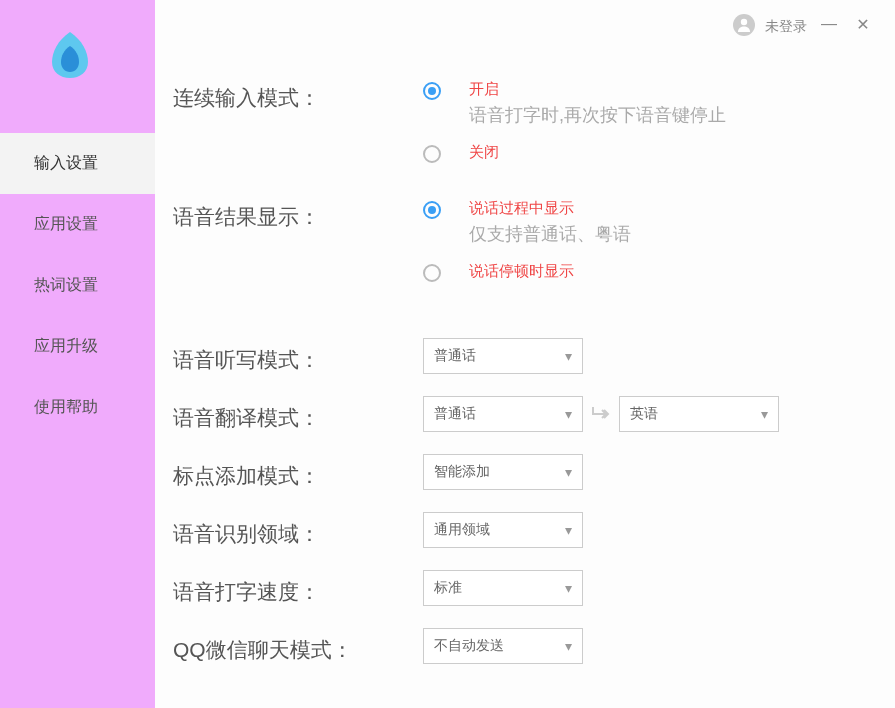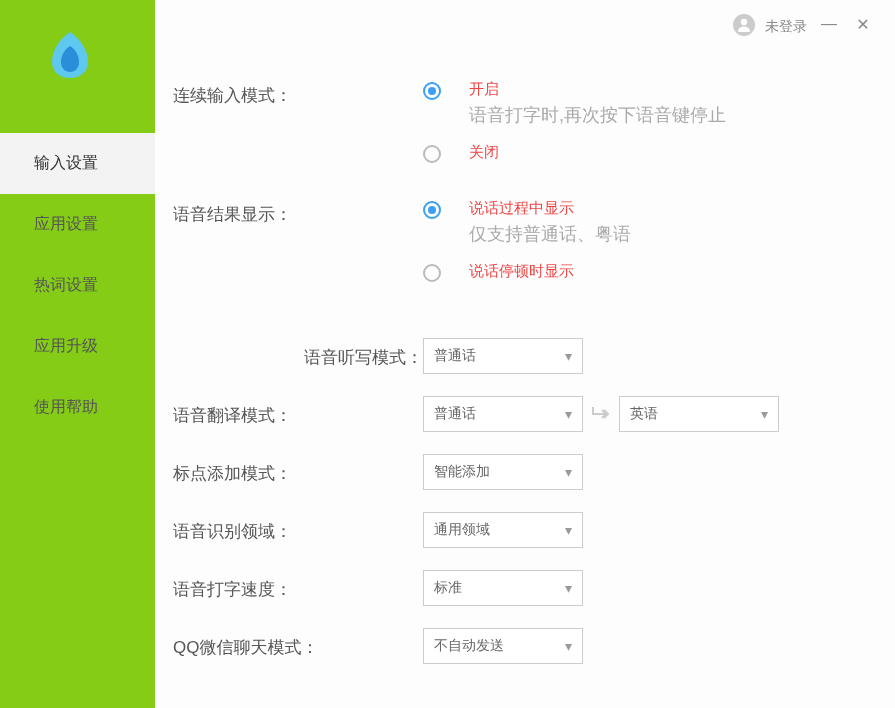--- a/index.html
+++ b/index.html
@@ -8,21 +8,21 @@
       width: 895px;
       height: 708px;
       background: #fdfdfd;
       display: flex;
       overflow: hidden;
       color: #555;
       font-size: 14px;
     }
     .sidebar {
       width: 155px;
-      background: #84cc16;
+      background: #f0abfc;
       display: flex;
       flex-direction: column;
       padding-top: 30px;
     }
     .logo {
       padding: 0 0 50px 50px;
     }
     .nav-item {
       padding: 20px 0 20px 34px;
       font-size: 16px;
@@ -63,21 +63,21 @@
     .content { padding-top: 80px; }
     .row {
       display: flex;
       align-items: flex-start;
       margin-bottom: 10px;
     }
     .label {
       width: 250px;
       padding-top: 4px;
       color: #555;
-      font-size: 17px;
+      font-size: 21px;
     }
     .options { flex: 1; }
     .radio-opt {
       display: flex;
       align-items: flex-start;
       margin-bottom: 16px;
       cursor: pointer;
     }
     .radio {
       width: 18px; height: 18px;
@@ -93,21 +93,21 @@
       content: "";
       position: absolute;
       width: 8px; height: 8px;
       background: #3a9ff5;
       border-radius: 50%;
       top: 3px; left: 3px;
     }
     .radio-text { display: flex; flex-direction: column; }
     .radio-title { color: #ef4444; font-size: 15px; }
     .radio-sub { color: #aaa; font-size: 18px; margin-top: 4px; }
-    .row.spaced { margin-top: 40px; text-align: right; }
+    .row.spaced { margin-top: 40px; }
     .row.select-row { margin-bottom: 22px; }
     .select-row .label { padding-top: 8px; }
     .select {
       width: 160px; height: 36px;
       border: 1px solid #ccc;
       display: flex; align-items: center;
       padding: 5px 10px;
       background: #fff;
       cursor: pointer;
       position: relative;

